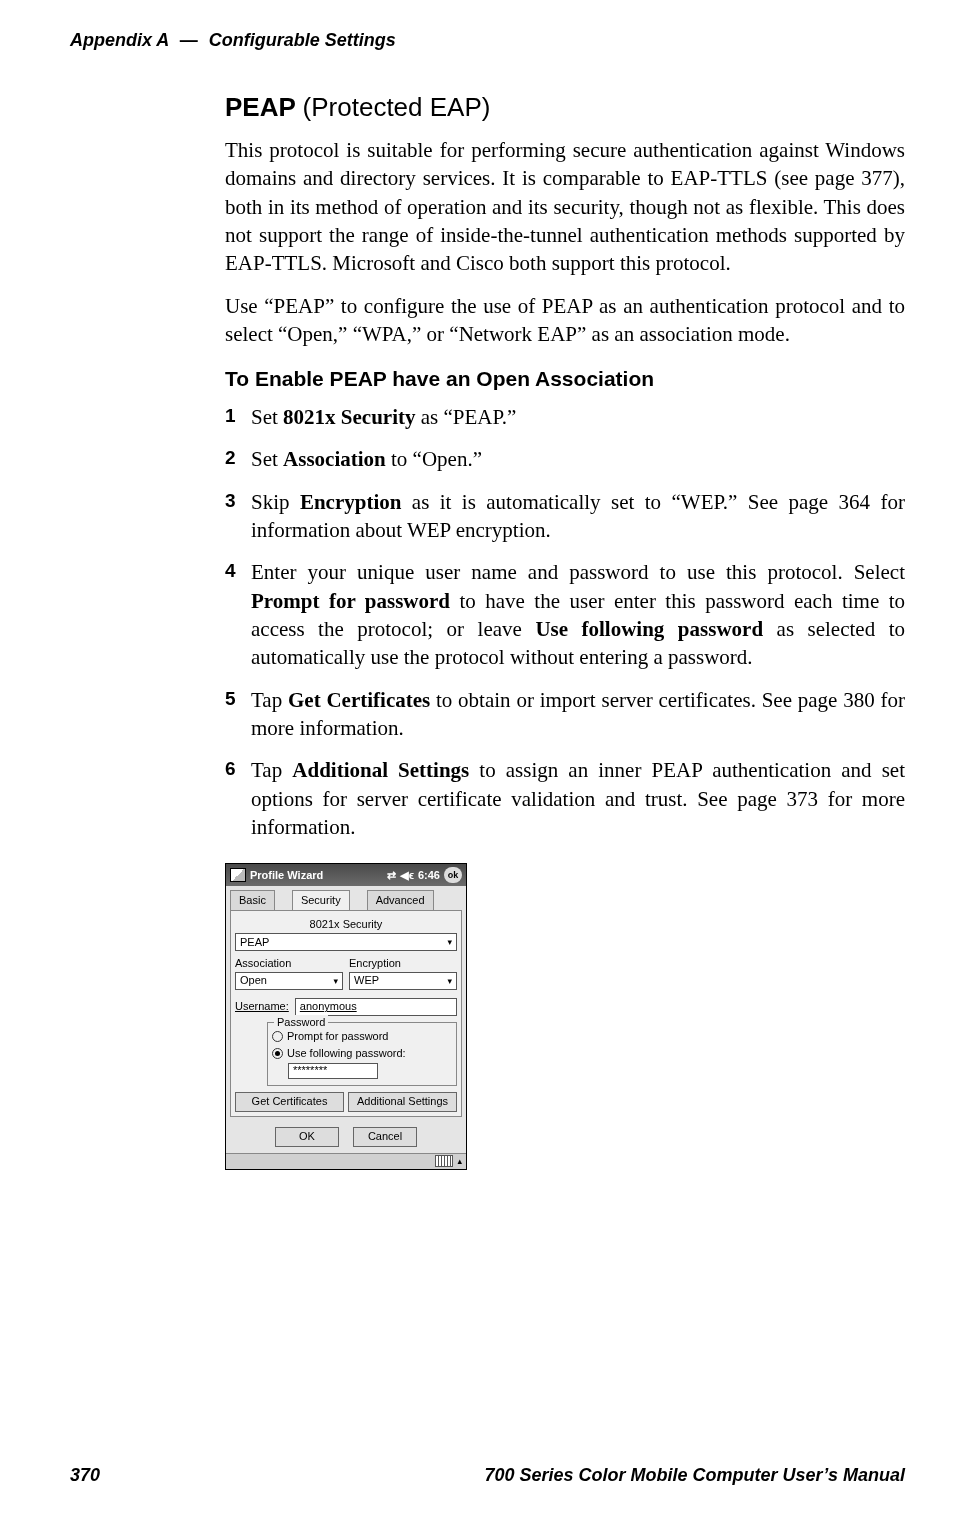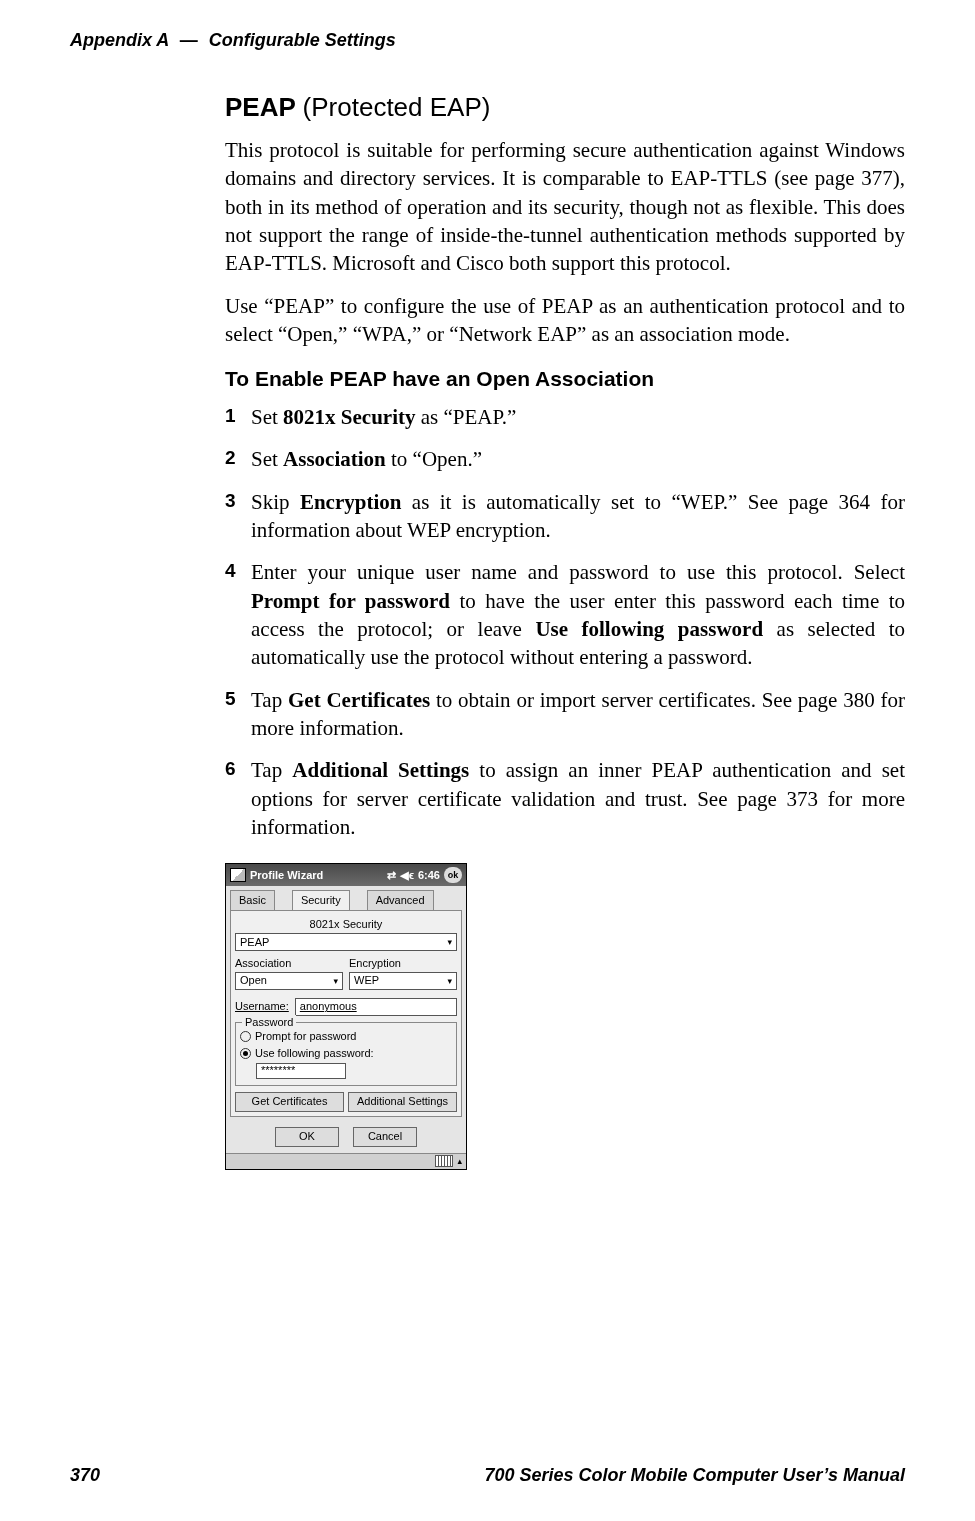--- a/index.html
+++ b/index.html
@@ -106,20 +106,21 @@
   }
   .field .caret { font-size: 9px; }
   .row2 { display:flex; gap:6px; margin-top:3px; }
   .col { flex:1; }
   .uname-row { display:flex; align-items:center; gap:6px; margin-top:8px;text-decoration:underline; }
   .uname-row .lblr { font-size:11px; }
   .uname-row .field { flex:1;align-items:center; }
   .fieldset {
     border: 1px solid #888; margin-top:6px; padding: 4px 4px 6px 4px;
     position: relative;
+    margin-left: 32px;
   }
   .legend {
     position:absolute; top:-8px; left:6px;
     background:#f0f0f0; padding:0 3px; font-size:11px;
   }
   .radio-row { display:flex; align-items:center; gap:4px; font-size:11px; margin:2px 0; }
   .radio { width:11px; height:11px; border:1px solid #333; border-radius:50%; display:inline-flex; align-items:center; justify-content:center; }
   .radio.on::after { content:""; width:5px; height:5px; background:#000; border-radius:50%; }
   .pwdbox { border:1px solid #555; background:#fff; height:16px; padding:0 4px; font-size:11px; display:flex; align-items:center; margin:2px 0 0 16px; width:90px; }
   .btnrow { display:flex; gap:4px; margin-top:6px; }

